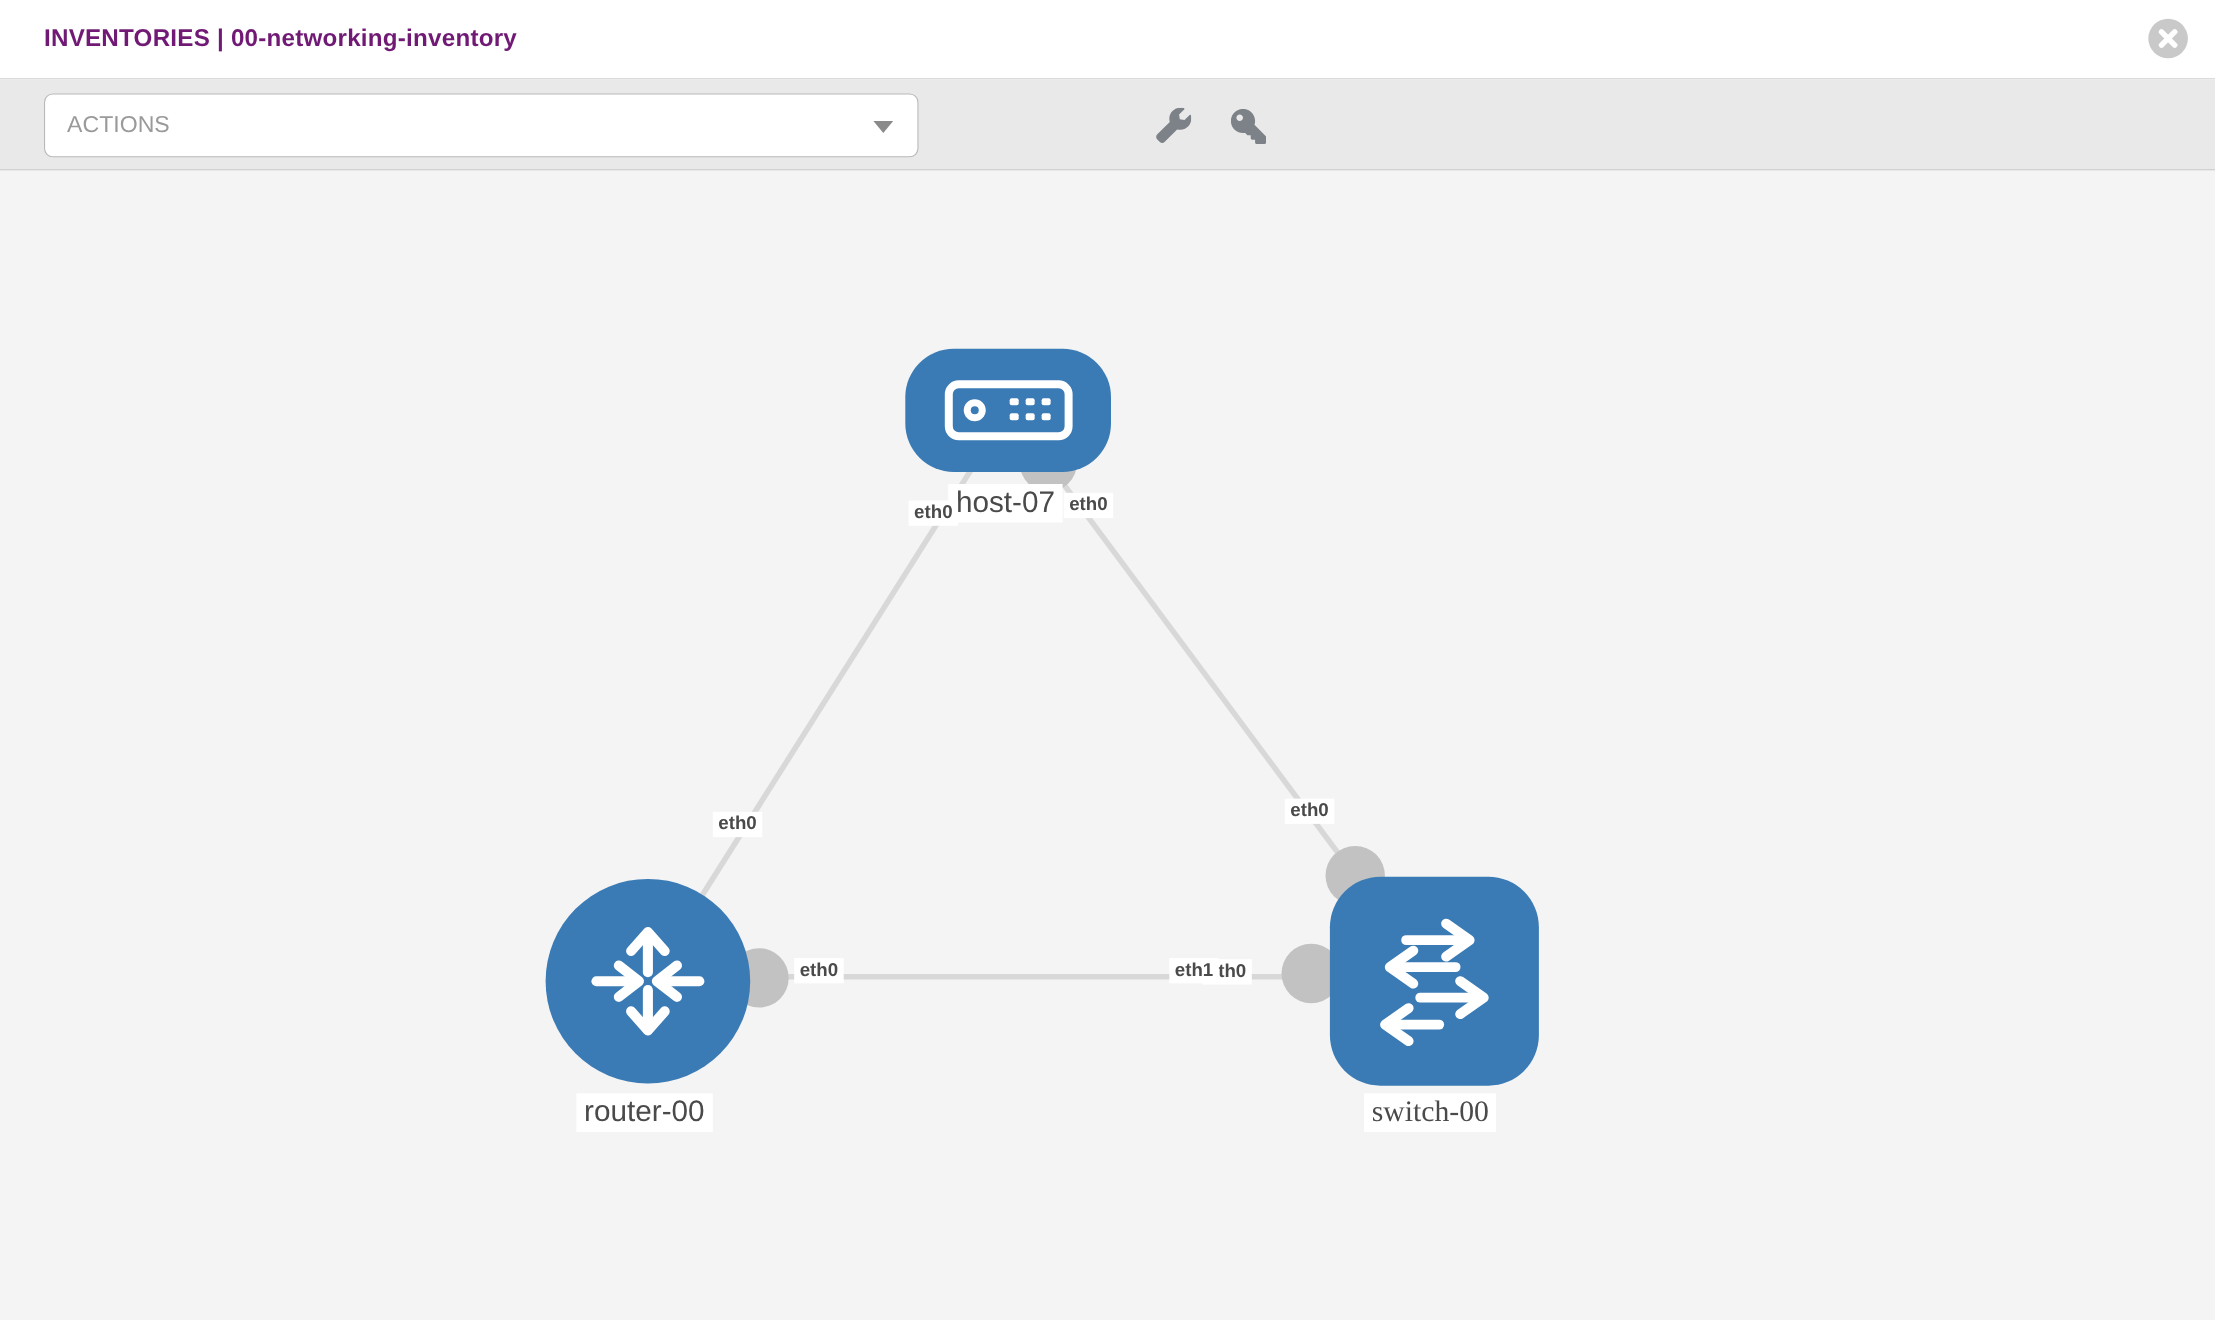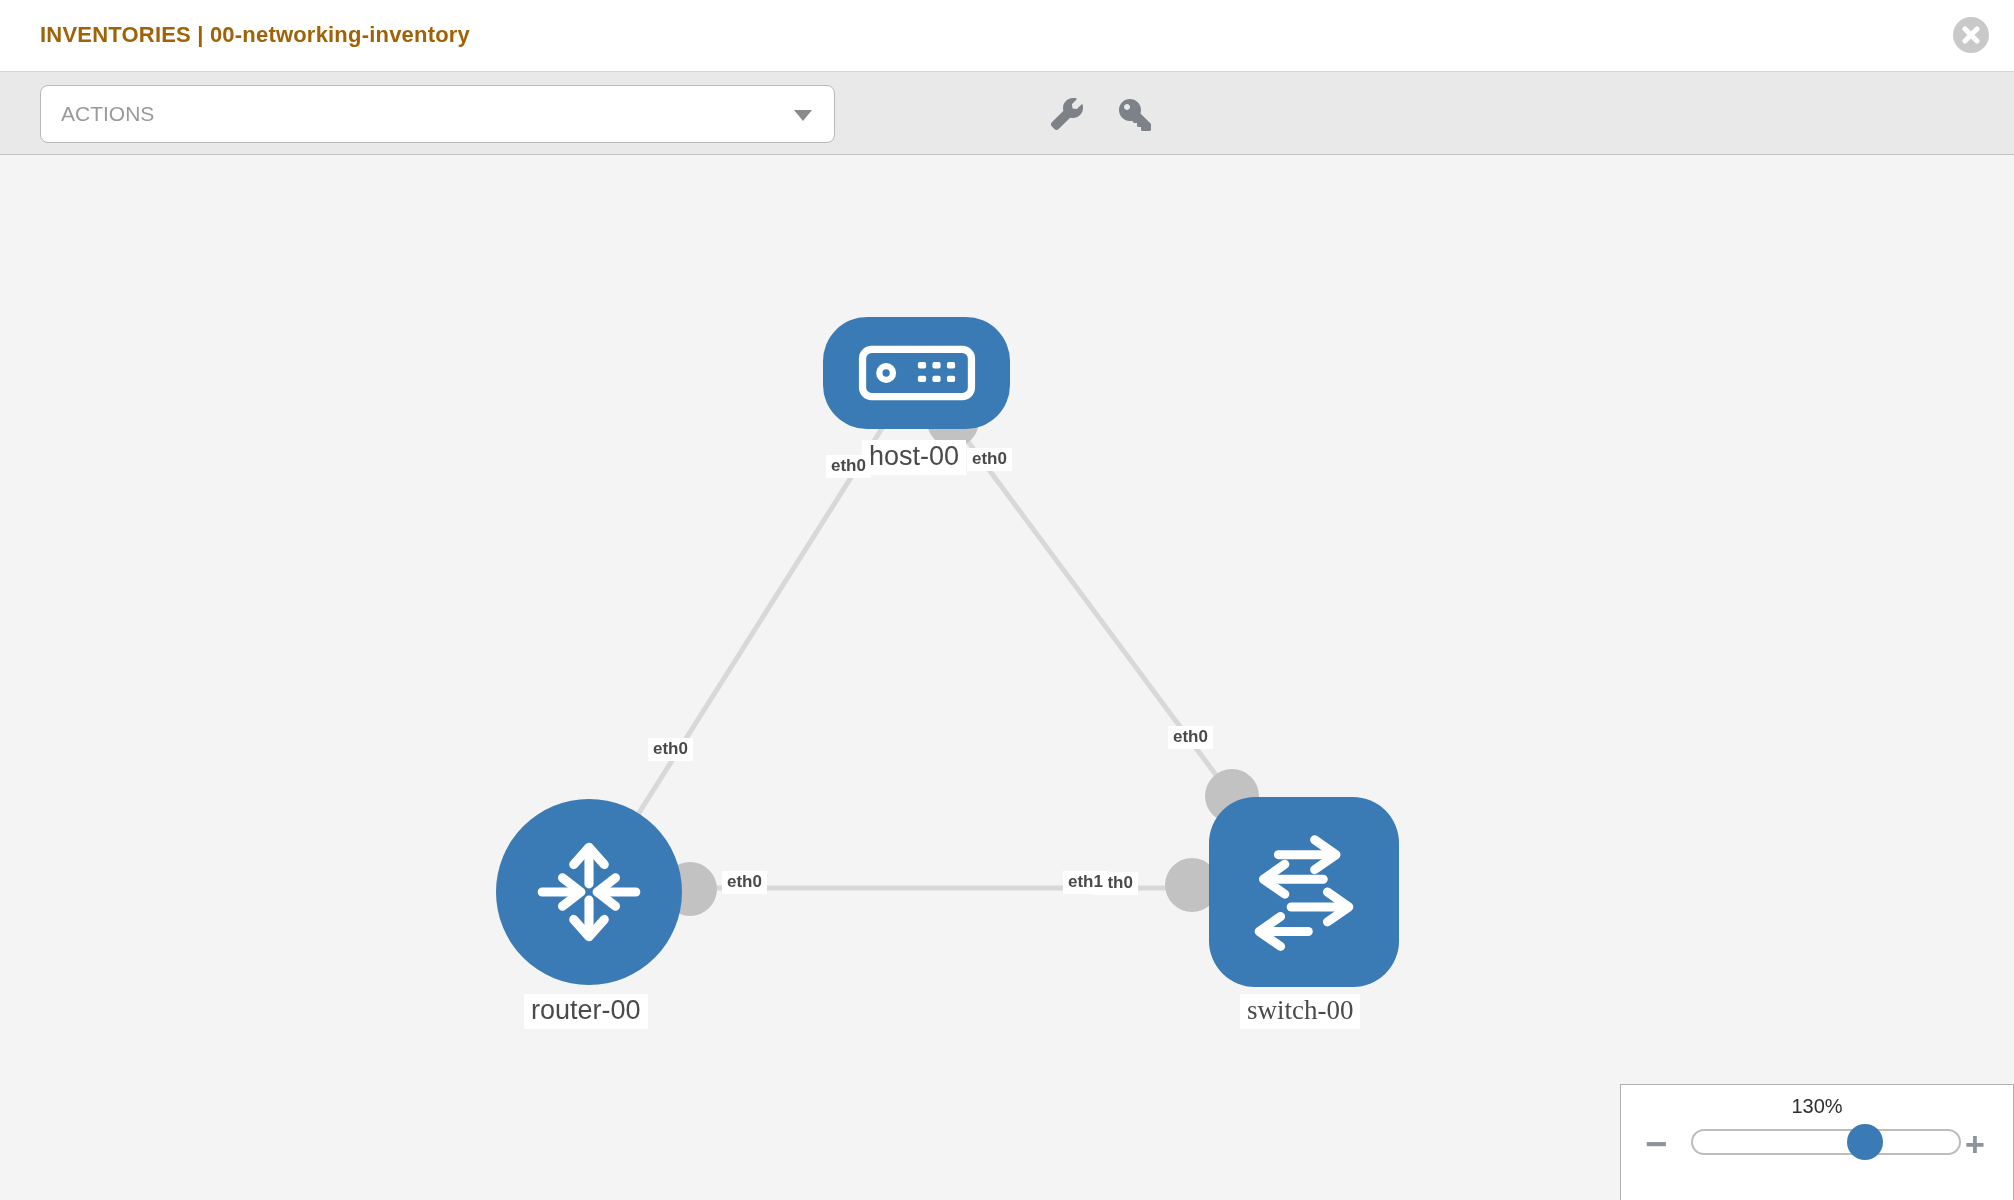--- a/index.html
+++ b/index.html
@@ -2,21 +2,21 @@
 <html><head>
 <meta charset="utf-8">
 <style>
   * { margin:0; padding:0; box-sizing:border-box; }
   html,body { width:2014px; height:1200px; overflow:hidden; background:#fff;
               font-family:"Liberation Sans", sans-serif; }
   .page { position:relative; width:2014px; height:1200px; background:#fff; }
 
   
   .topbar { position:relative; height:72px; background:#fff; border-bottom:1px solid #d8d8d8; }
-  .title { padding-left:40px; line-height:70px; font-size:22px; font-weight:700; color:#a16207; letter-spacing:.2px;border-radius:10px; }
+  .title { padding-left:40px; line-height:70px; font-size:22px; font-weight:700; color:#701a75; letter-spacing:.2px;border-radius:10px; }
   .close-btn { position:absolute; top:17px; right:25px; width:36px; height:36px; border-radius:50%;
                background:#c9c9c9; display:flex; align-items:center; justify-content:center; cursor:pointer; }
 
   
   .toolbar { position:relative; height:83px; background:#e9e9e9;
              border-bottom:1px solid #c2c2c2; }
   .select { position:absolute; top:13px; height:58px; background:#fff; border:1px solid #b9b9b9;
             border-radius:8px; font-size:21px; color:#9a9a9a; line-height:56px; padding-left:18px; cursor:pointer; }
   .select .caret { position:absolute; right:22px; top:24px; width:0; height:0;
                    border-left:9px solid transparent; border-right:9px solid transparent;
@@ -129,35 +129,27 @@
           <path d="M70 11 L90 25 L70 39"></path>
         <path d="M78 48 H30"></path>
           <path d="M42 34 L22 48 L42 62"></path>
         <path d="M48 74 H94"></path>
           <path d="M82 60 L102 74 L82 88"></path>
         <path d="M64 97 H26"></path>
           <path d="M38 83 L18 97 L38 111"></path>
       </svg>
     </div>
 
-    <div class="node-label" style="left:862px; top:285px;">host-00</div>
+    <div class="node-label" style="left:862px; top:285px;">host-07</div>
     <div class="node-label" style="left:524px; top:839px;">router-00</div>
     <div class="node-label" style="left:1240px; top:839px;font-family:Liberation Serif, serif;">switch-00</div>
 
     <div class="iface" style="left:826px; top:300px;">eth0</div>
     <div class="iface" style="left:967px; top:293px;">eth0</div>
     <div class="iface" style="left:648px; top:583px;">eth0</div>
     <div class="iface" style="left:1168px; top:571px;">eth0</div>
     <div class="iface" style="left:722px; top:716px;">eth0</div>
     <div class="iface back" style="left:1093px; top:717px;">eth0</div>
     <div class="iface front" style="left:1063px; top:716px;">eth1</div>
 
-    <div class="zoom-panel">
-      <div class="zoom-value">130%</div>
-      <div class="zoom-minus">−</div>
-      <div class="zoom-track">
-        <div class="zoom-thumb"></div>
-      </div>
-      <div class="zoom-plus">+</div>
-    </div>
 
   </div>
 </div>
 
 </body></html>

